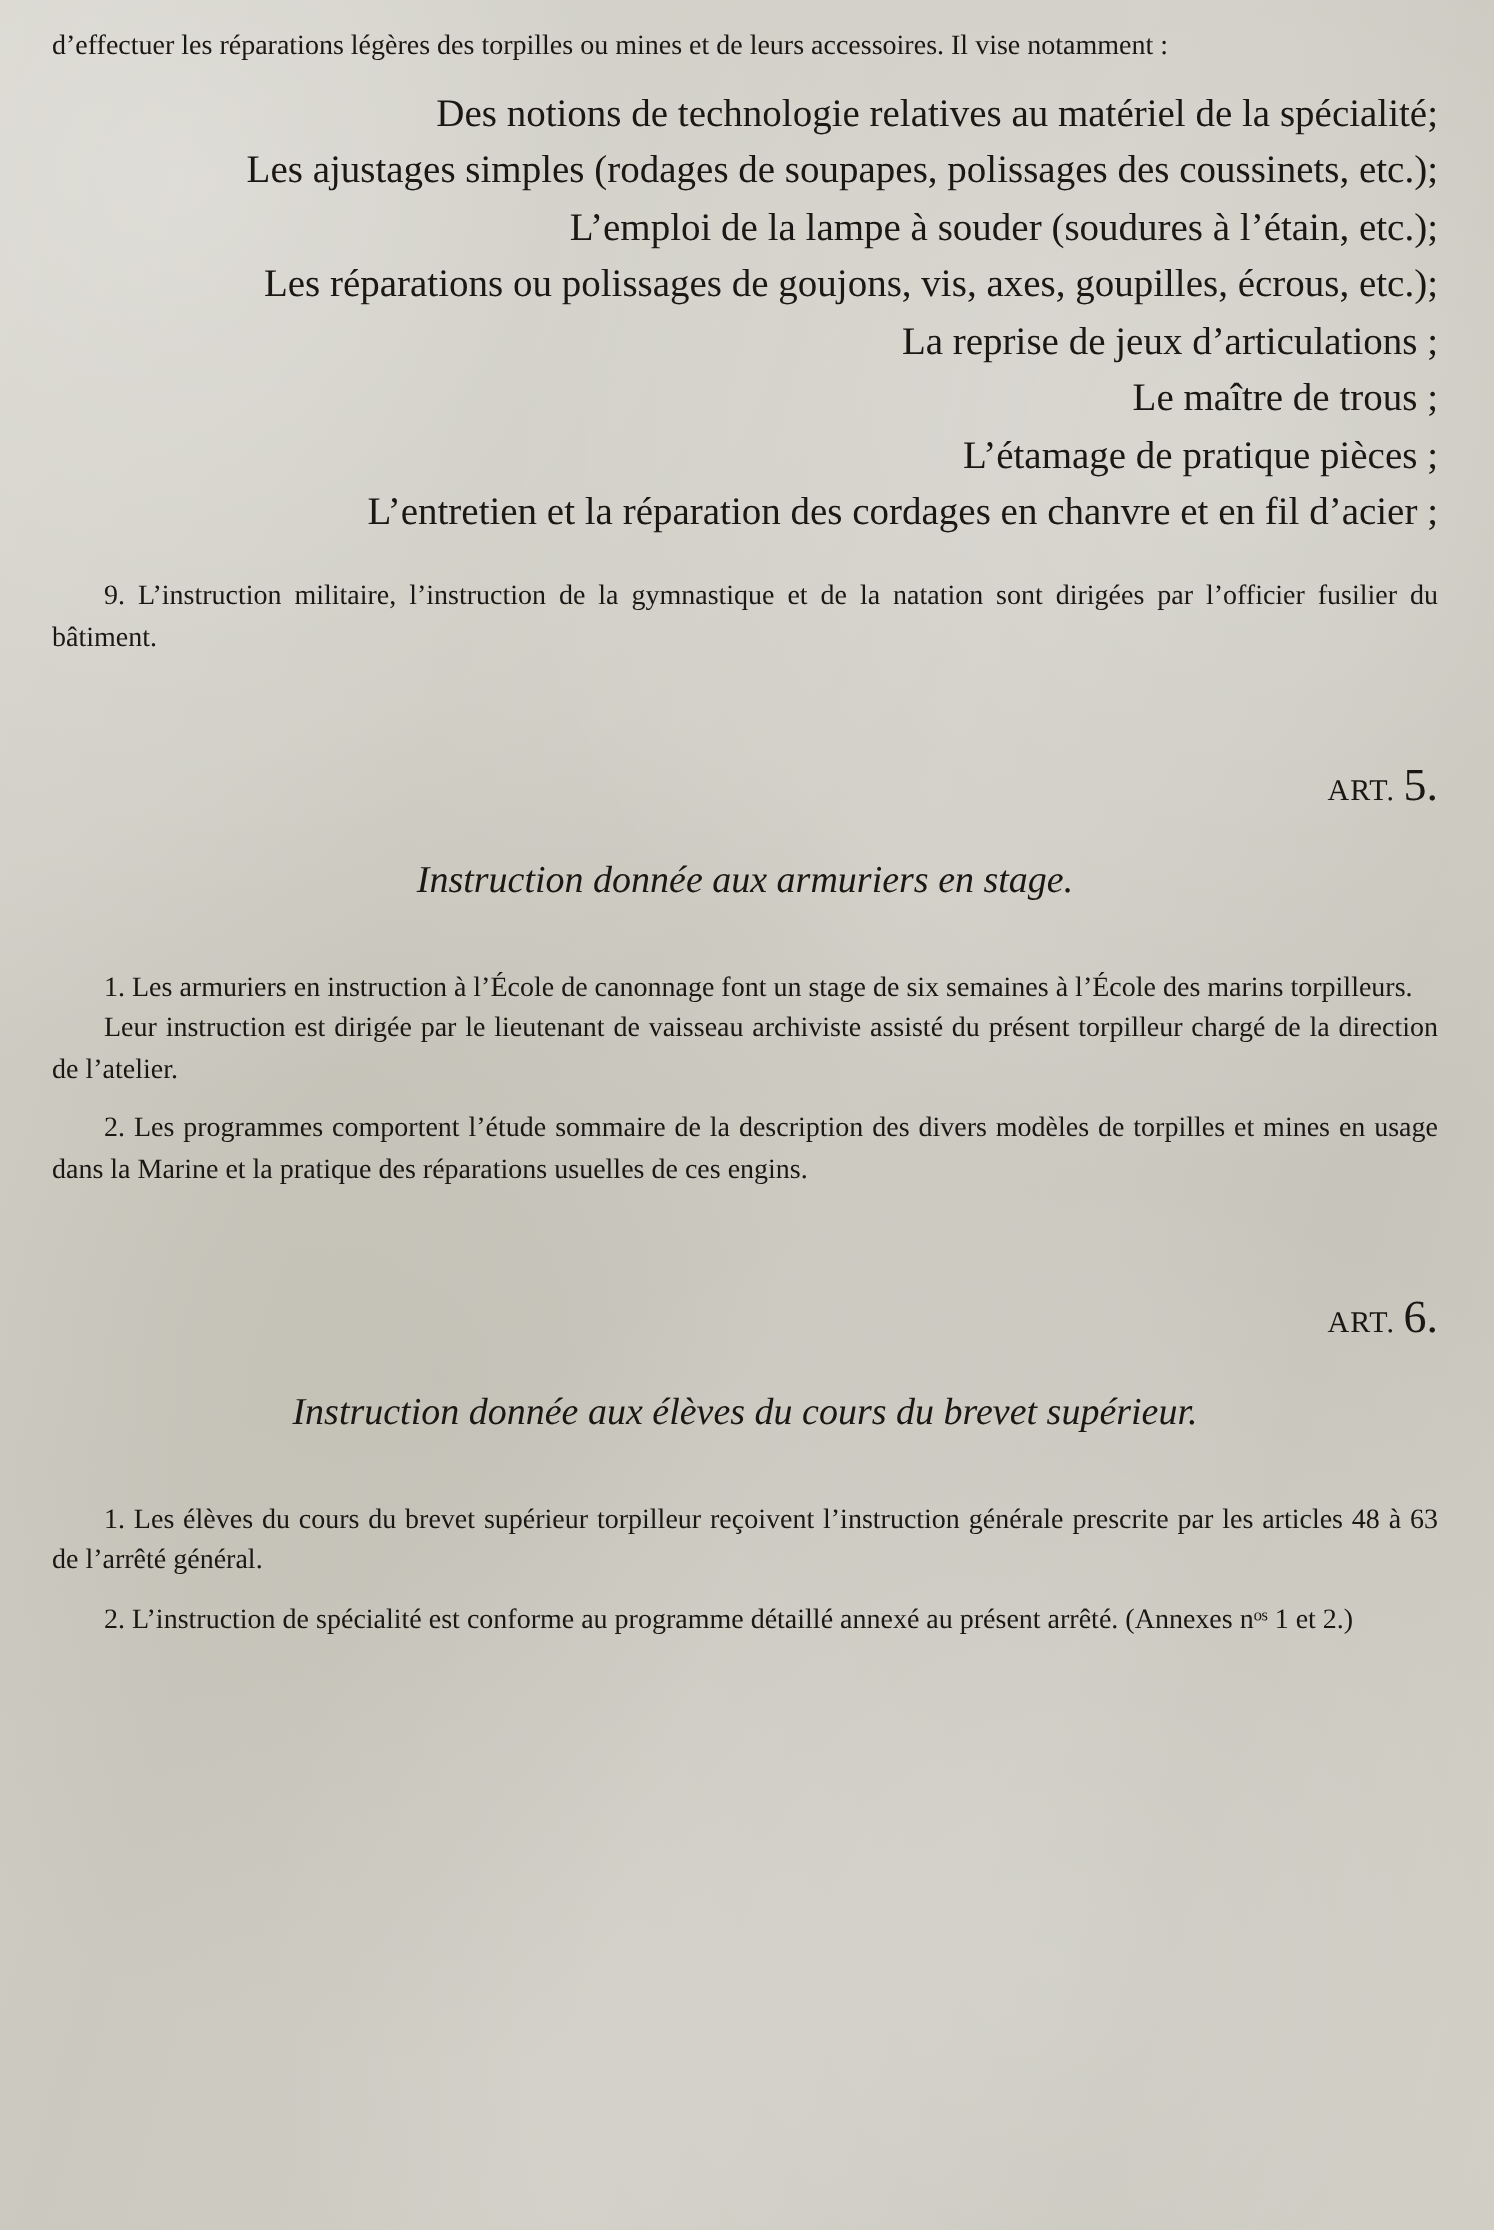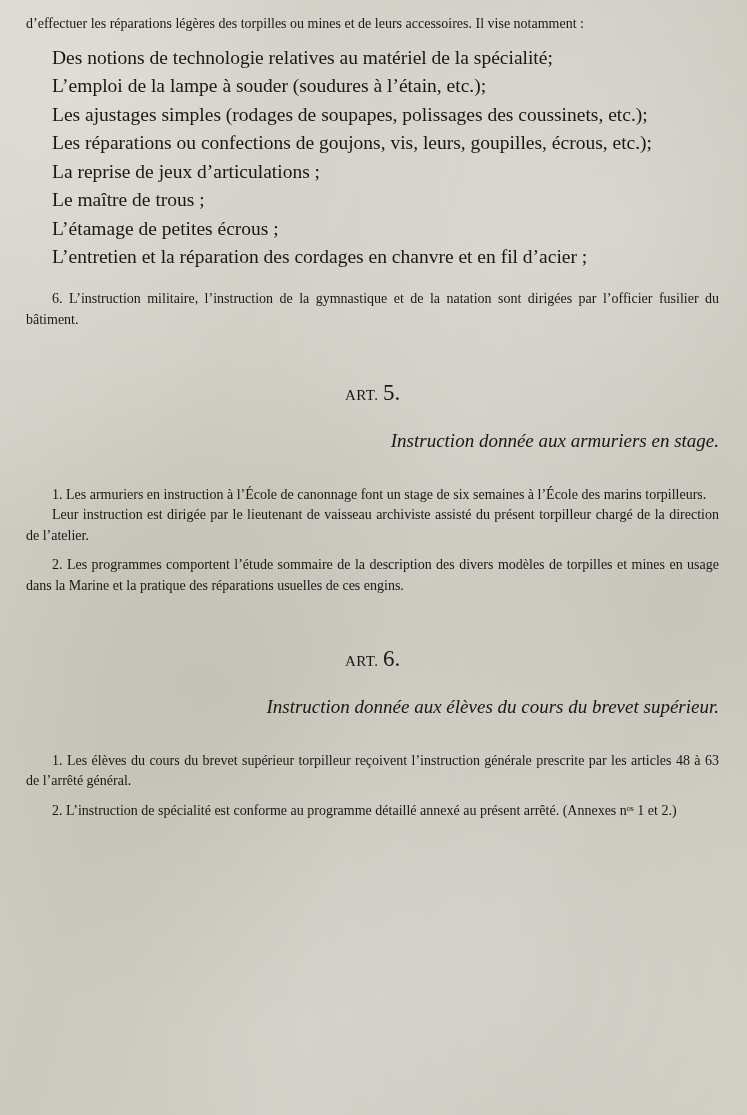--- a/index.html
+++ b/index.html
@@ -44,70 +44,70 @@
     text-indent: 26px;
   }
   .cont {
     text-indent: 0;
   }
   .list-item {
     margin: 0;
     font-size: 19.5px;
     line-height: 1.465;
     text-indent: 26px;
-    text-align: left;
+    text-align: right;
     font-family: Liberation Serif, serif;
   }
   .gap-sm { height: 9px; }
   .gap-md { height: 17px; }
   .gap-lg { height: 30px; }
   .gap-xl { height: 46px; }
 
   .art-head {
-    text-align: center;
+    text-align: right;
     font-size: 15px;
     letter-spacing: 0.5px;
     margin: 0;
   }
   .art-head .num {
     font-size: 23px;
     letter-spacing: 0;
   }
   .art-sub {
-    text-align: right;
+    text-align: center;
     font-style: italic;
     font-size: 19px;
     margin: 0;
   }
   .sc { font-variant: small-caps; }
 </style>
 </head>
 <body>
 
 <div class="paper"></div>
 
 <div class="page">
 
   <p class="body-para cont">d’effectuer les réparations légères des torpilles ou mines et de leurs accessoires. Il vise notamment :</p>
 
   <div class="gap-sm"></div>
 
   <p class="list-item">Des notions de technologie relatives au matériel de la spécialité;</p>
+  <p class="list-item">Les ajustages simples (rodages de soupapes, polissages des coussinets, etc.);</p>
   <p class="list-item">L’emploi de la lampe à souder (soudures à l’étain, etc.);</p>
-  <p class="list-item">Les ajustages simples (rodages de soupapes, polissages des coussinets, etc.);</p>
-  <p class="list-item">Les réparations ou confections de goujons, vis, leurs, goupilles, écrous, etc.);</p>
+  <p class="list-item">Les réparations ou polissages de goujons, vis, axes, goupilles, écrous, etc.);</p>
   <p class="list-item">La reprise de jeux d’articulations ;</p>
   <p class="list-item">Le maître de trous ;</p>
-  <p class="list-item">L’étamage de petites écrous ;</p>
+  <p class="list-item">L’étamage de pratique pièces ;</p>
   <p class="list-item">L’entretien et la réparation des cordages en chanvre et en fil d’acier ;</p>
 
 
   <div class="gap-md"></div>
 
-  <p class="body-para">6. L’instruction militaire, l’instruction de la gymnastique et de la natation sont dirigées par l’officier fusilier du bâtiment.</p>
+  <p class="body-para">9. L’instruction militaire, l’instruction de la gymnastique et de la natation sont dirigées par l’officier fusilier du bâtiment.</p>
 
   <div class="gap-xl"></div>
 
   <p class="art-head">
     <span class="sc">ART.</span>
     <span class="num">5.</span>
   </p>
 
   <div class="gap-md"></div>
 

